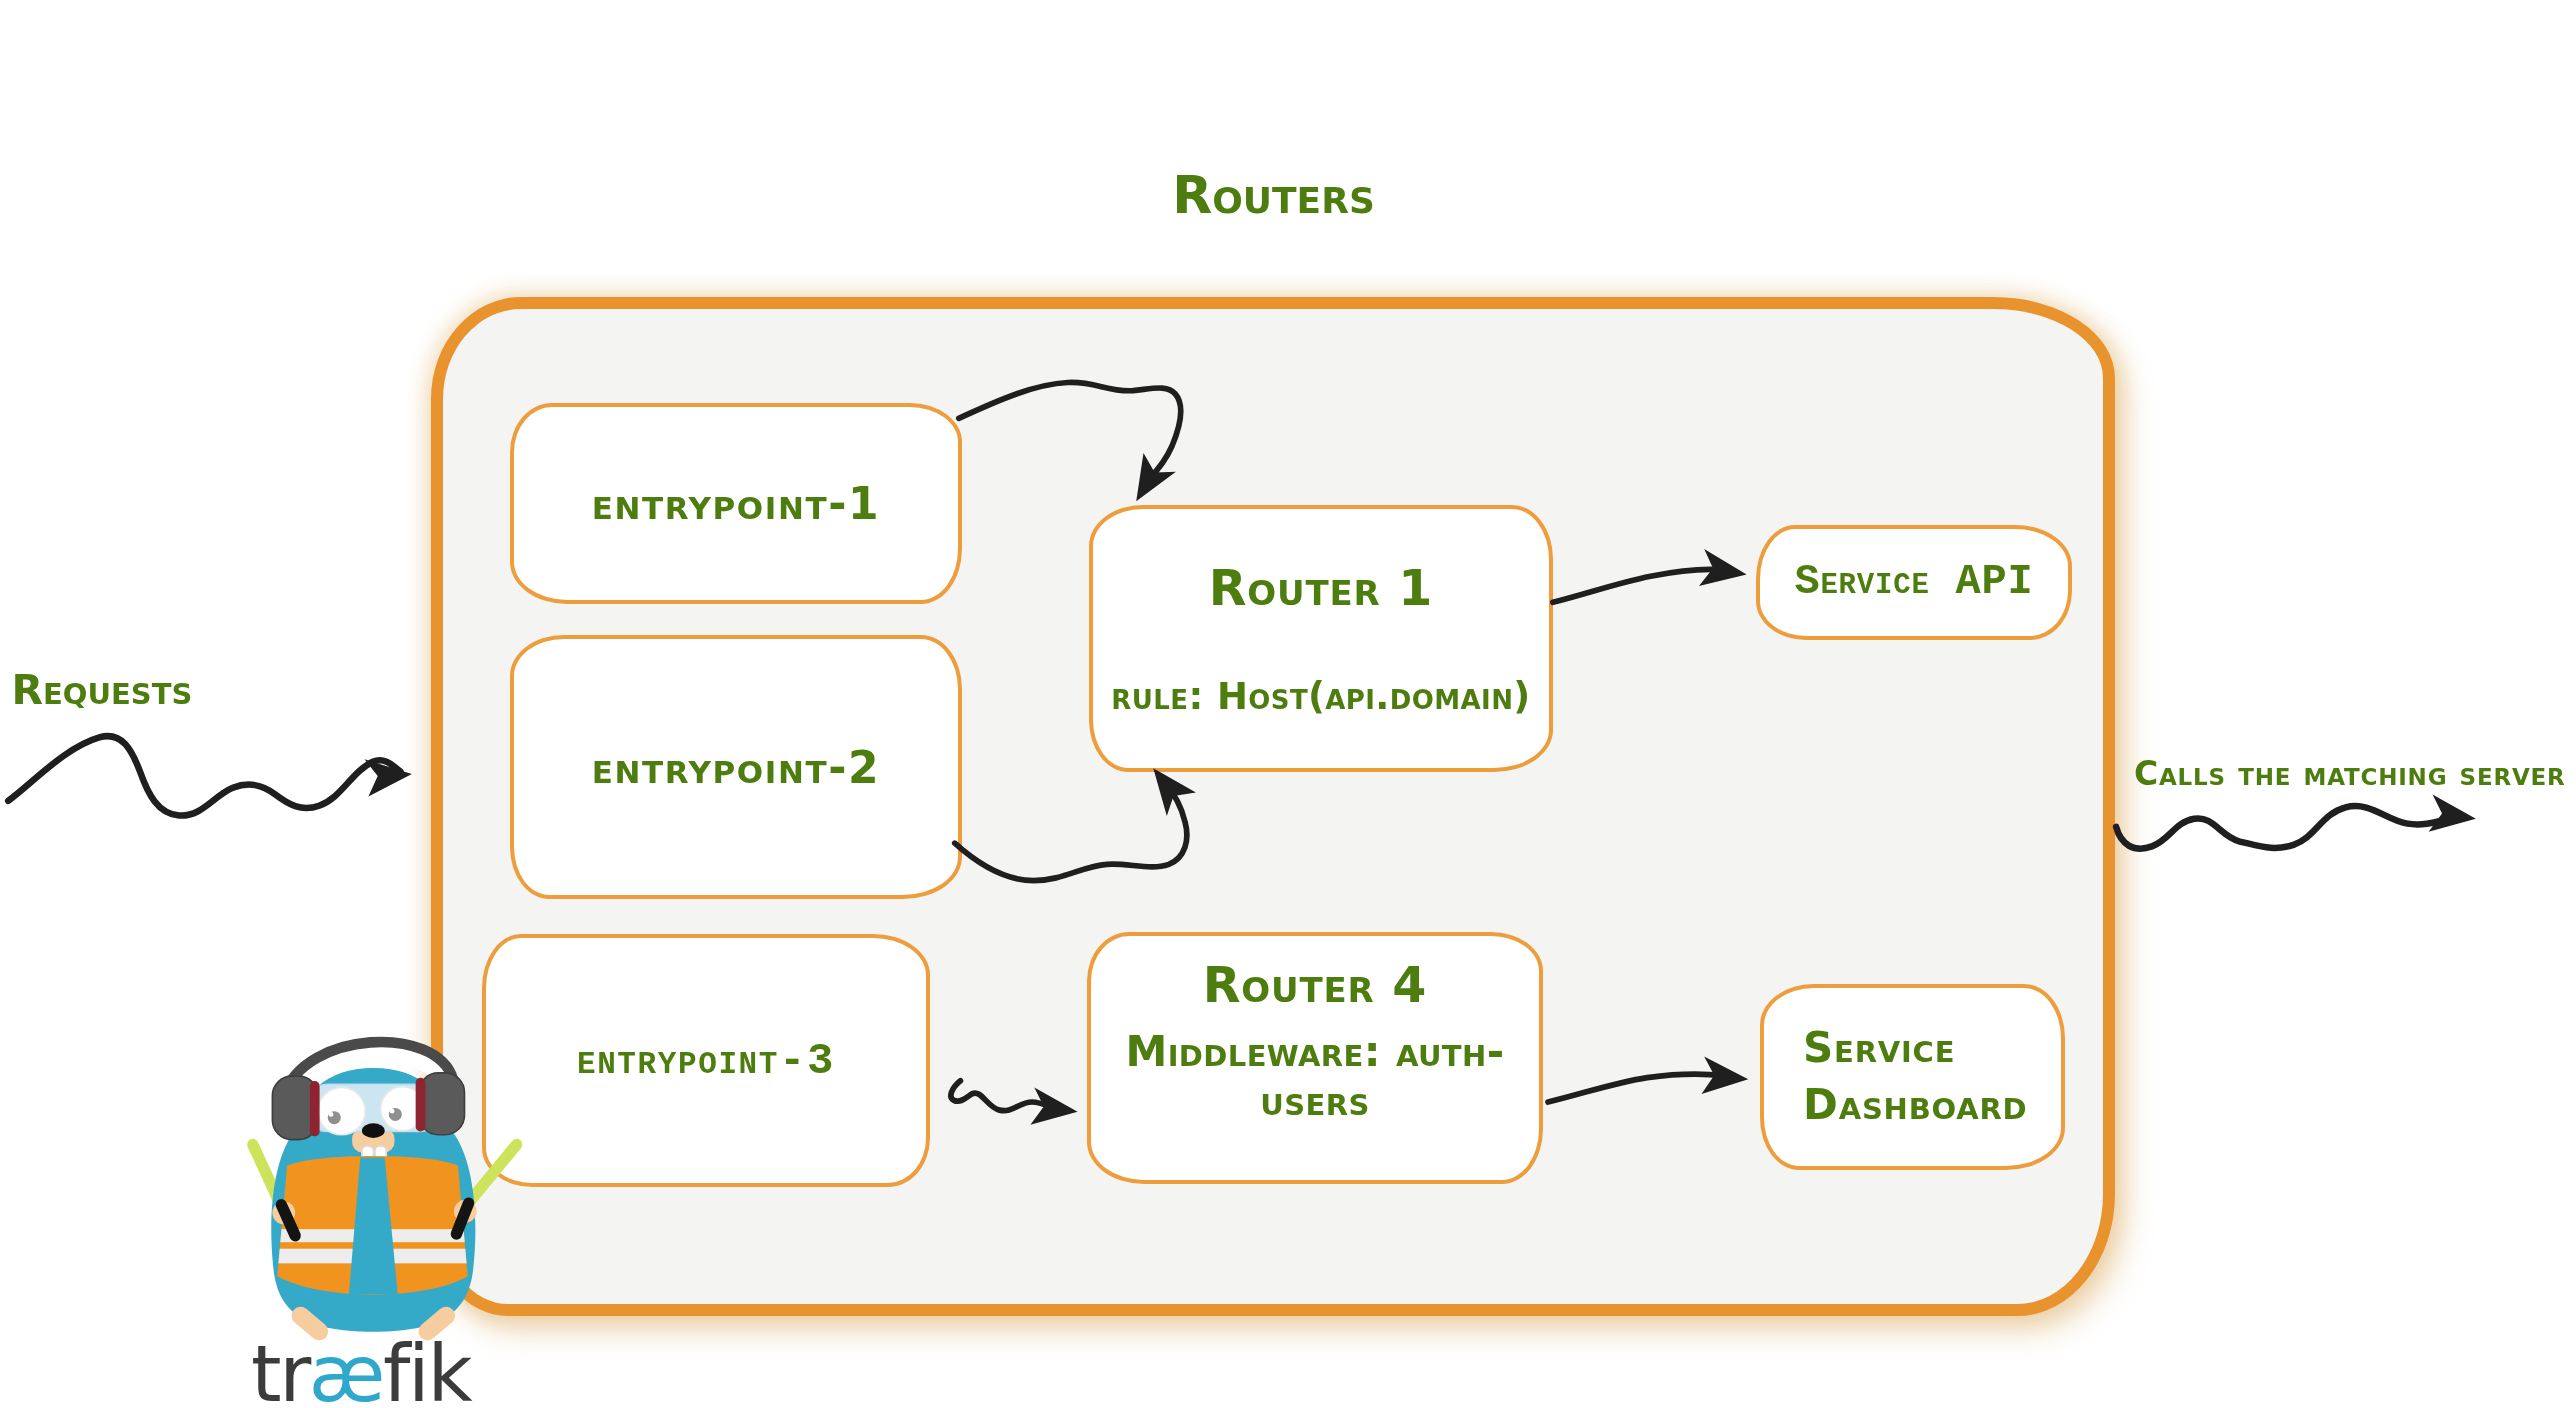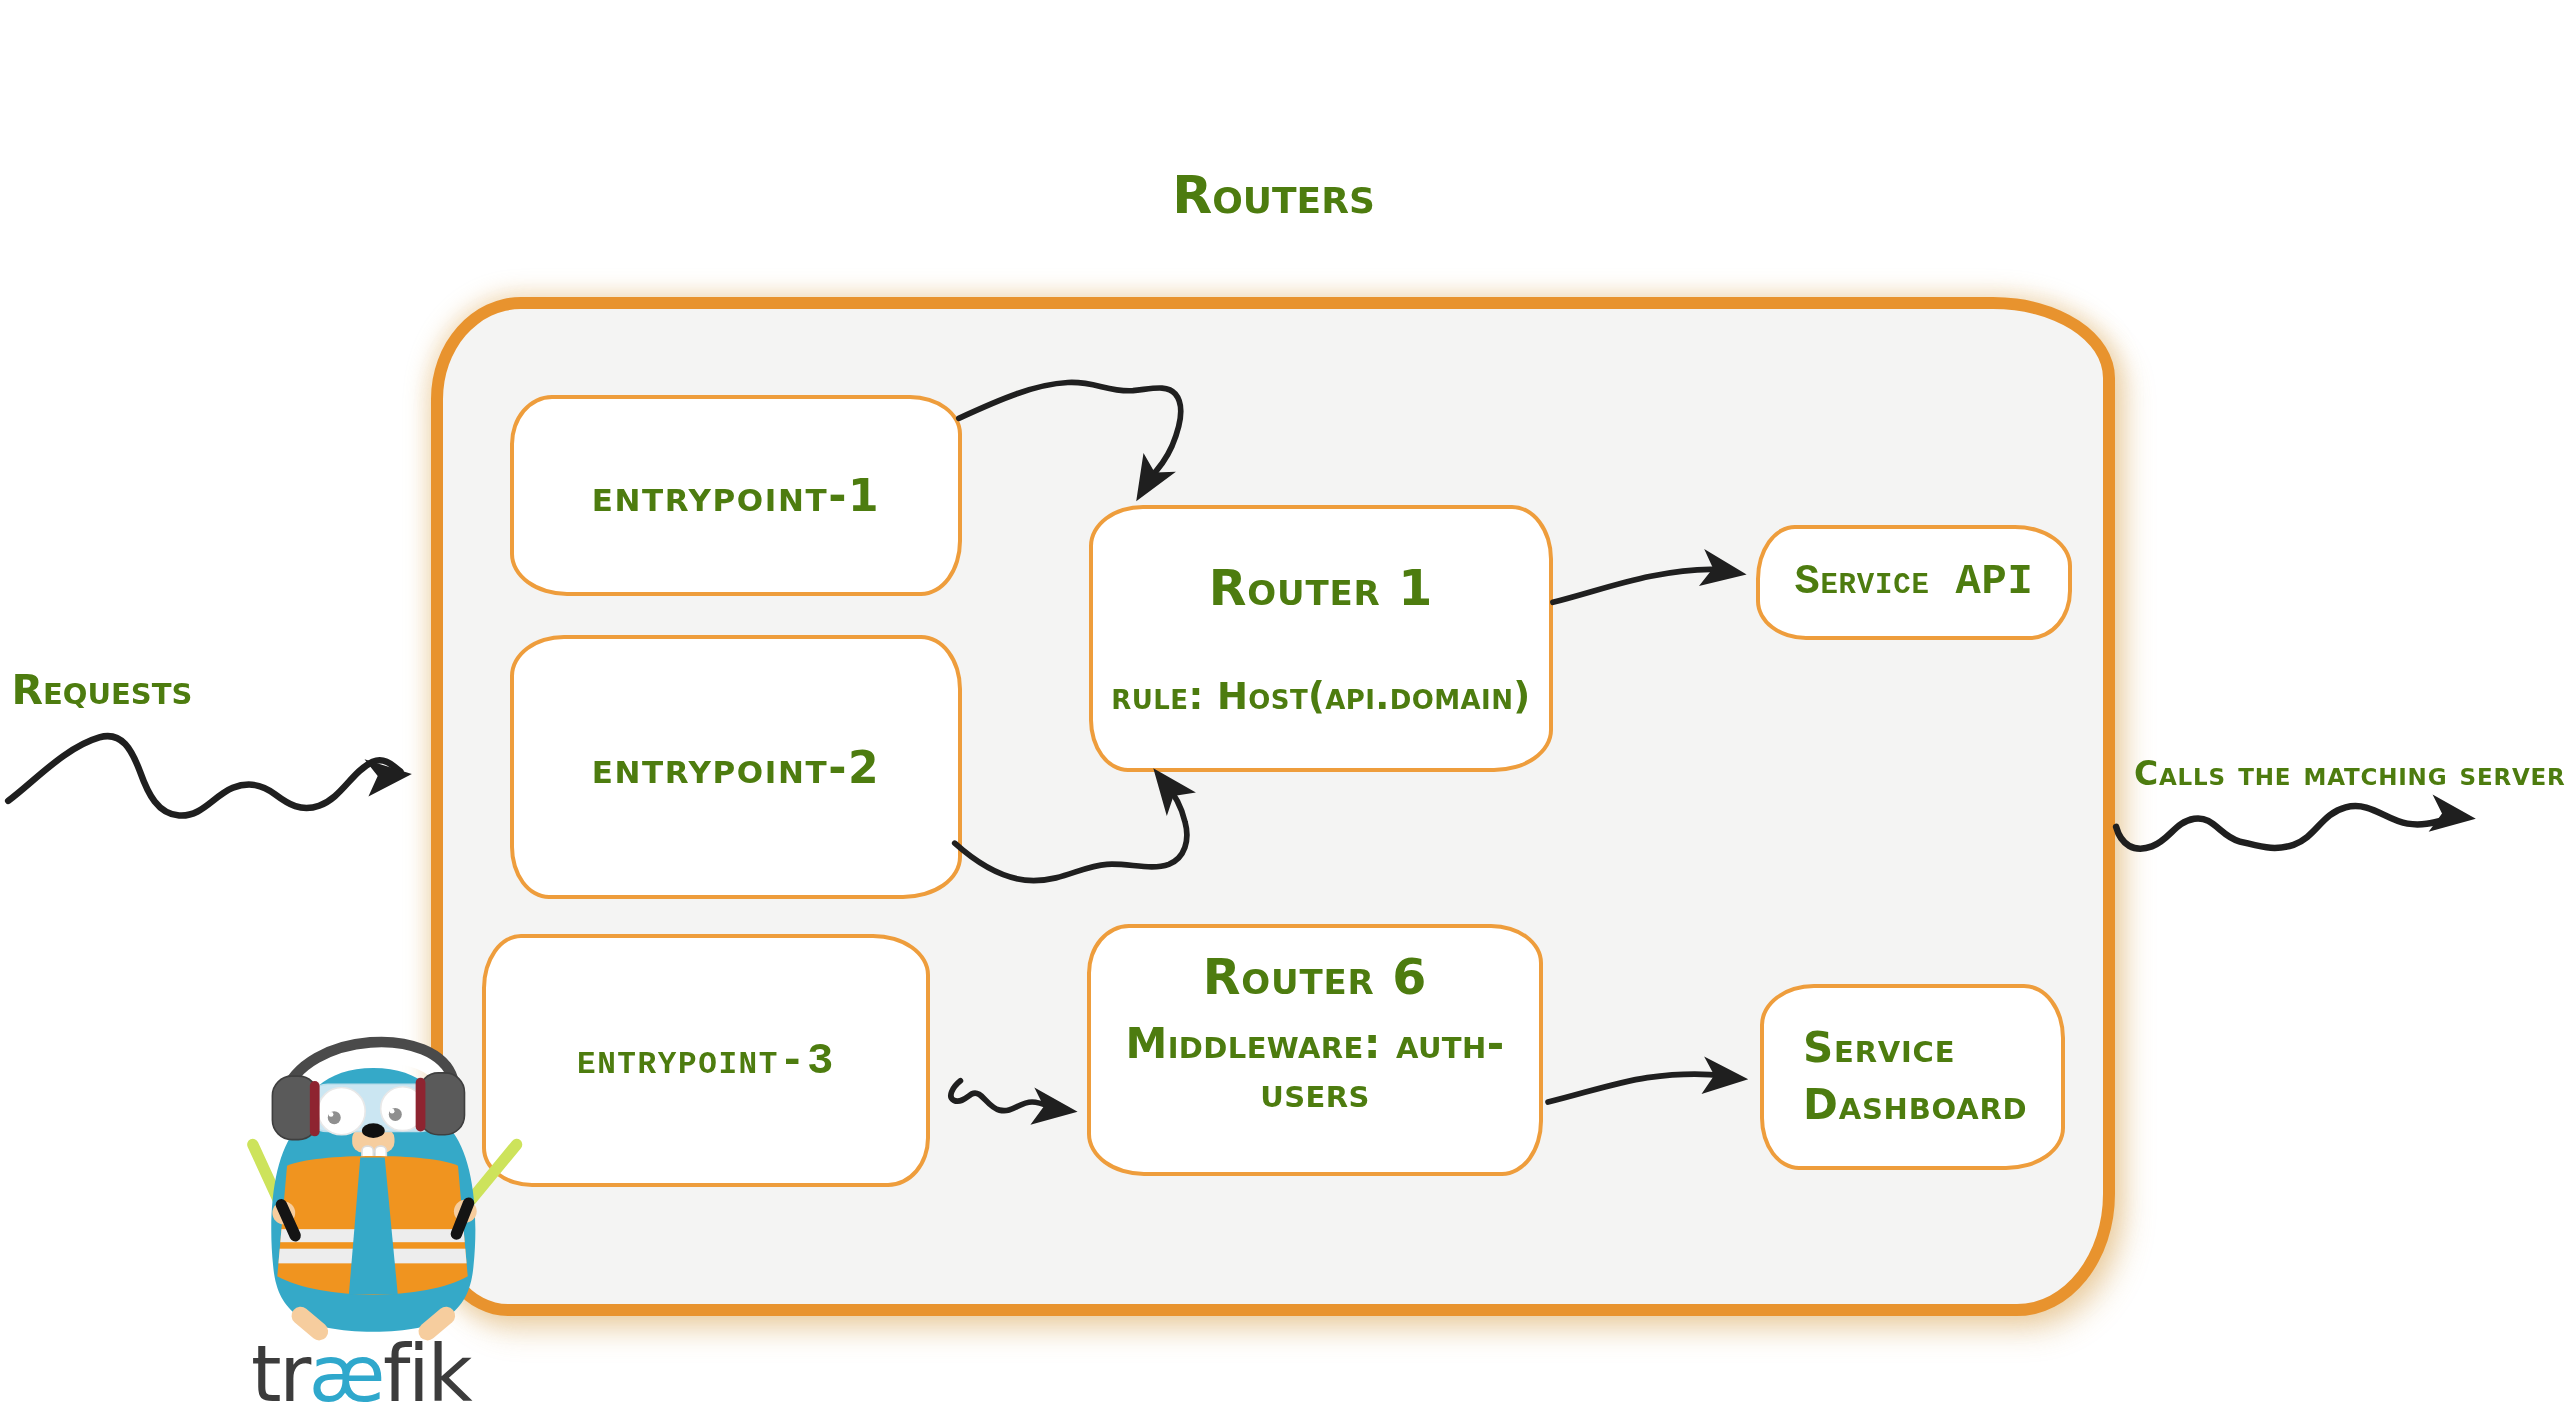--- a/index.html
+++ b/index.html
@@ -15,21 +15,21 @@
     border-radius:90px 122px 98px 77px / 102px 81px 122px 94px;
     box-shadow:0 0 21px 4.9px rgba(222,168,88,.38), 11.4px 16.3px 29px rgba(208,150,62,.28);
     z-index:1;
   }
   
   .node{
     position:absolute;background:#ffffff;border:4.1px solid #ee9d3c;z-index:2;
     display:flex;flex-direction:column;align-items:center;justify-content:center;
     text-align:center;
   }
-  .rad-a{border-radius:42px 52px 41px 57px / 49px 39px 55px 42px;}
+  .rad-a{border-radius:42px 52px 41px 57px / 49px 39px 55px 42px;margin-top:8px;}
   .rad-b{border-radius:54px 41px 59px 39px / 41px 54px 42px 52px;}
   .rad-c{border-radius:39px 57px 42px 50px / 54px 41px 49px 39px;font-family:Liberation Mono, monospace;}
   .ep-label{font-size:44px;letter-spacing:1.6px;}
   .router-title{font-size:49px;letter-spacing:0.8px;}
   .rule-lg{font-size:37px;letter-spacing:0.4px;}
   .rule-sm{font-size:33px;letter-spacing:0;}
   .mw{font-size:42px;letter-spacing:0.4px;}
   .svc-label{font-size:42px;letter-spacing:0.8px;line-height:1.35;}
   .dash-box{align-items:flex-start;text-align:left;padding-left:39px;justify-content:center;}
   .page-title{
@@ -70,21 +70,21 @@
   </div>
   <div class="node rad-c" style="left:482px;top:934px;width:440px;height:245px;">
     <span class="hand ep-label">entrypoint-3</span>
   </div>
 
   <div class="node rad-b" style="left:1089px;top:505px;width:456px;height:259px;gap:58px;">
     <span class="hand router-title">Router 1</span>
     <span class="hand rule-lg">rule: Host(api.domain)</span>
   </div>
   <div class="node rad-a" style="left:1087px;top:924px;width:456px;height:252px;gap:13px;justify-content:flex-start;padding-top:21px;box-sizing:border-box;">
-    <span class="hand router-title">Router 6</span>
+    <span class="hand router-title">Router 4</span>
     <span class="hand mw">Middleware: auth-users</span>
   </div>
 
   <div class="node rad-c" style="left:1756px;top:525px;width:308px;height:107px;">
     <span class="hand svc-label">Service API</span>
   </div>
   <div class="node rad-b dash-box" style="left:1760px;top:984px;width:305px;height:186px;box-sizing:border-box;">
     <span class="hand svc-label">Service</span>
     <span class="hand svc-label">Dashboard</span>
   </div>

